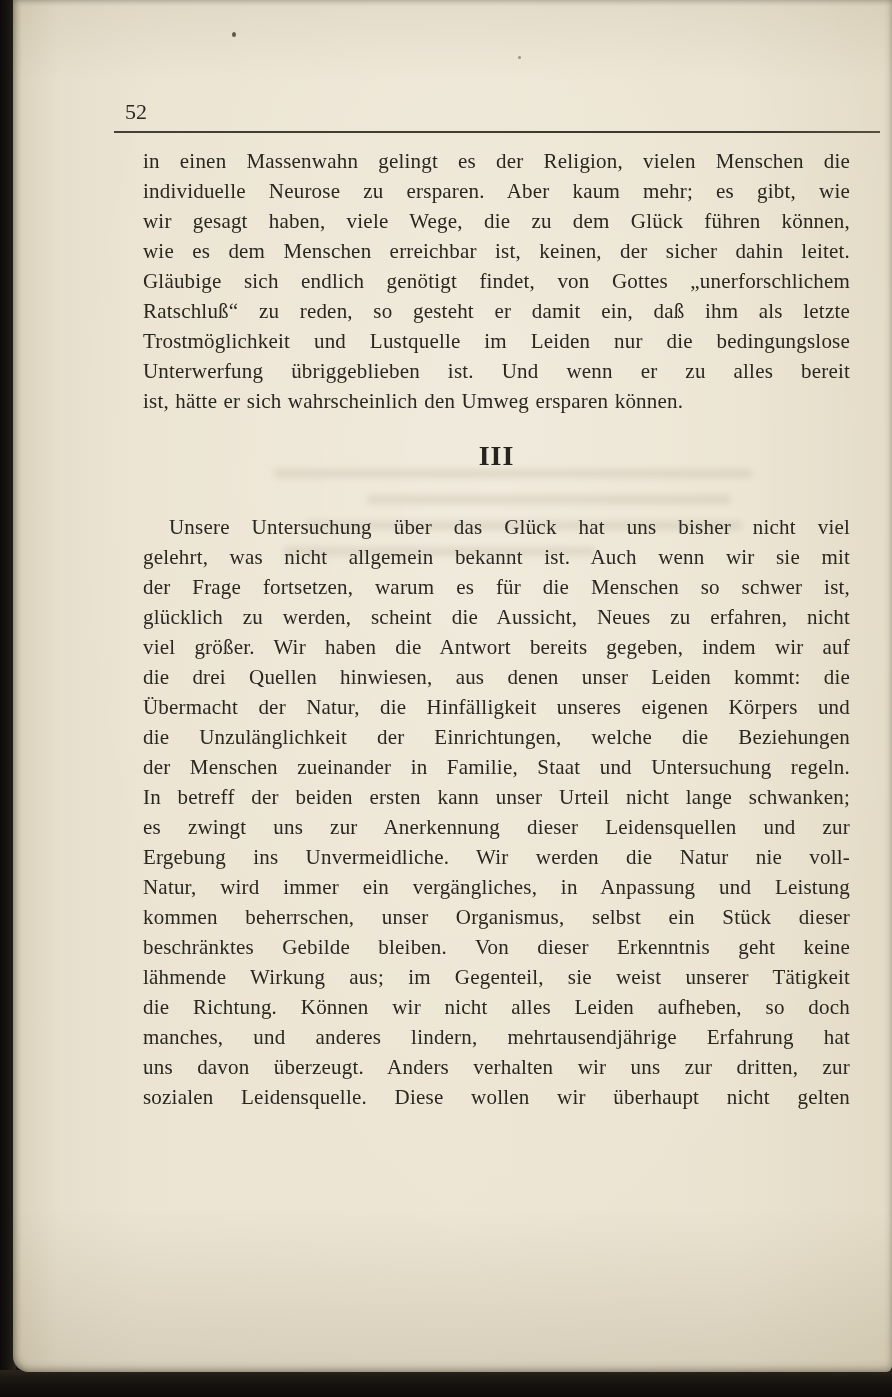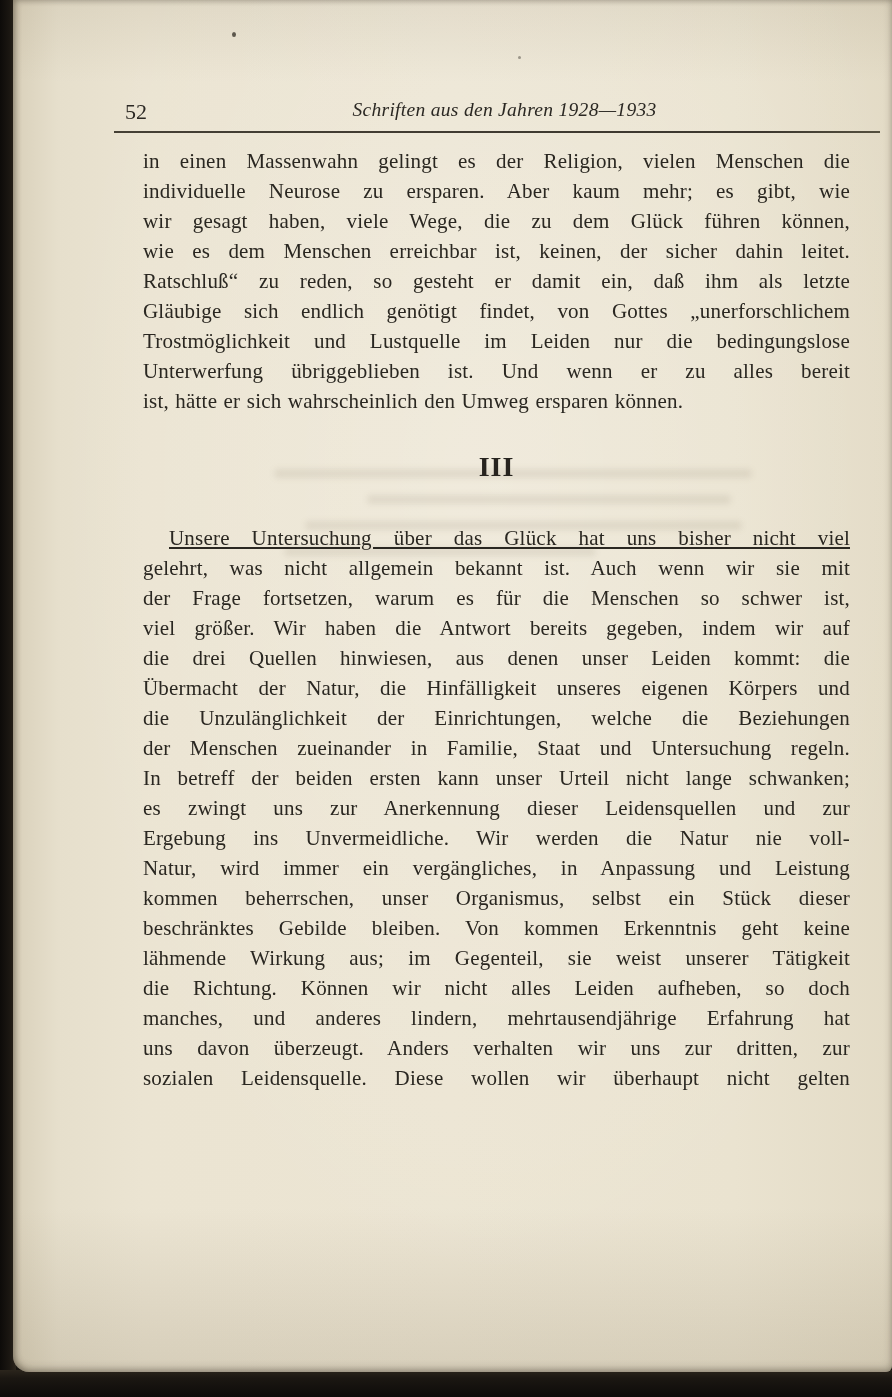--- a/index.html
+++ b/index.html
@@ -100,24 +100,23 @@
     line-height: 30px;
     text-align: justify;
     text-align-last: justify;
     white-space: normal;
   }
   .para .line.last-flush-left {
     text-align-last: left;
   }
   .para .line.indent-first {
     text-indent: 26px;
-    text-decoration: underline;
   }
   .section-heading {
-    margin: 31px 0 36px 0;
+    margin: 20px 0 36px 0;
     height: 40px;
     line-height: 40px;
     text-align: center;
     font-size: 28px;
     font-weight: bold;
     letter-spacing: 1px;
     color: #27241f;
   }
 
   
@@ -147,61 +146,61 @@
 <div class="scan">
   <div class="edge-left"></div>
   <div class="edge-bottom"></div>
 
   <div class="page">
     <span class="speck s1"></span>
     <span class="speck s2"></span>
 
     <div class="page-header">
       <span class="pagenum">52</span>
-      <span class="running-title">Schriften aus den Jahren 1928—1933</span>
     </div>
     <div class="header-rule"></div>
 
     <div class="ghost">
       <div class="gline"></div>
       <div class="gline"></div>
       <div class="gline"></div>
       <div class="gline"></div>
     </div>
 
     <div class="content">
       <div class="para">
           <div class="line">in einen Massenwahn gelingt es der Religion, vielen Menschen die</div>
           <div class="line">individuelle Neurose zu ersparen. Aber kaum mehr; es gibt, wie</div>
           <div class="line">wir gesagt haben, viele Wege, die zu dem Glück führen können,</div>
           <div class="line">wie es dem Menschen erreichbar ist, keinen, der sicher dahin leitet.</div>
+          <div class="line">Gläubige sich endlich genötigt findet, von Gottes „unerforschlichem</div>
           <div class="line">Ratschluß“ zu reden, so gesteht er damit ein, daß ihm als letzte</div>
-          <div class="line">Gläubige sich endlich genötigt findet, von Gottes „unerforschlichem</div>
           <div class="line">Trostmöglichkeit und Lustquelle im Leiden nur die bedingungslose</div>
           <div class="line">Unterwerfung übriggeblieben ist. Und wenn er zu alles bereit</div>
           <div class="line last-flush-left">ist, hätte er sich wahrscheinlich den Umweg ersparen können.</div>
         </div>
 
       <div class="section-heading">III</div>
 
       <div class="para">
           <div class="line indent-first">Unsere Untersuchung über das Glück hat uns bisher nicht viel</div>
           <div class="line">gelehrt, was nicht allgemein bekannt ist. Auch wenn wir sie mit</div>
           <div class="line">der Frage fortsetzen, warum es für die Menschen so schwer ist,</div>
+          <div class="line">glücklich zu werden, scheint die Aussicht, Neues zu erfahren, nicht</div>
           <div class="line">viel größer. Wir haben die Antwort bereits gegeben, indem wir auf</div>
           <div class="line">die drei Quellen hinwiesen, aus denen unser Leiden kommt: die</div>
           <div class="line">Übermacht der Natur, die Hinfälligkeit unseres eigenen Körpers und</div>
           <div class="line">die Unzulänglichkeit der Einrichtungen, welche die Beziehungen</div>
           <div class="line">der Menschen zueinander in Familie, Staat und Untersuchung regeln.</div>
           <div class="line">In betreff der beiden ersten kann unser Urteil nicht lange schwanken;</div>
           <div class="line">es zwingt uns zur Anerkennung dieser Leidensquellen und zur</div>
           <div class="line">Ergebung ins Unvermeidliche. Wir werden die Natur nie voll-</div>
           <div class="line">Natur, wird immer ein vergängliches, in Anpassung und Leistung</div>
           <div class="line">kommen beherrschen, unser Organismus, selbst ein Stück dieser</div>
-          <div class="line">beschränktes Gebilde bleiben. Von kommen Erkenntnis geht keine</div>
+          <div class="line">beschränktes Gebilde bleiben. Von dieser Erkenntnis geht keine</div>
           <div class="line">lähmende Wirkung aus; im Gegenteil, sie weist unserer Tätigkeit</div>
           <div class="line">die Richtung. Können wir nicht alles Leiden aufheben, so doch</div>
           <div class="line">manches, und anderes lindern, mehrtausendjährige Erfahrung hat</div>
           <div class="line">uns davon überzeugt. Anders verhalten wir uns zur dritten, zur</div>
           <div class="line">sozialen Leidensquelle. Diese wollen wir überhaupt nicht gelten</div>
         </div>
     </div>
   </div>
 </div>
 

